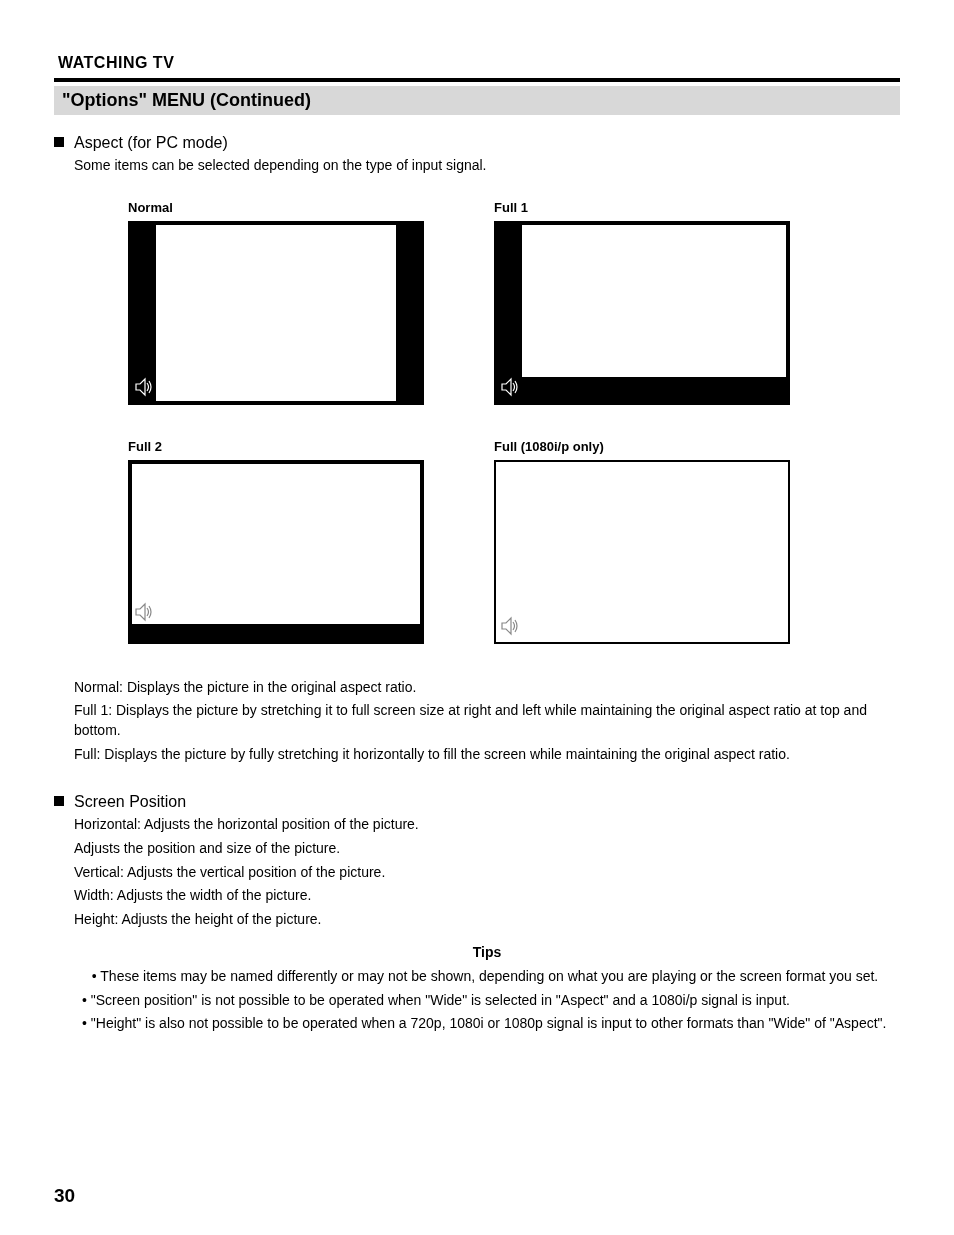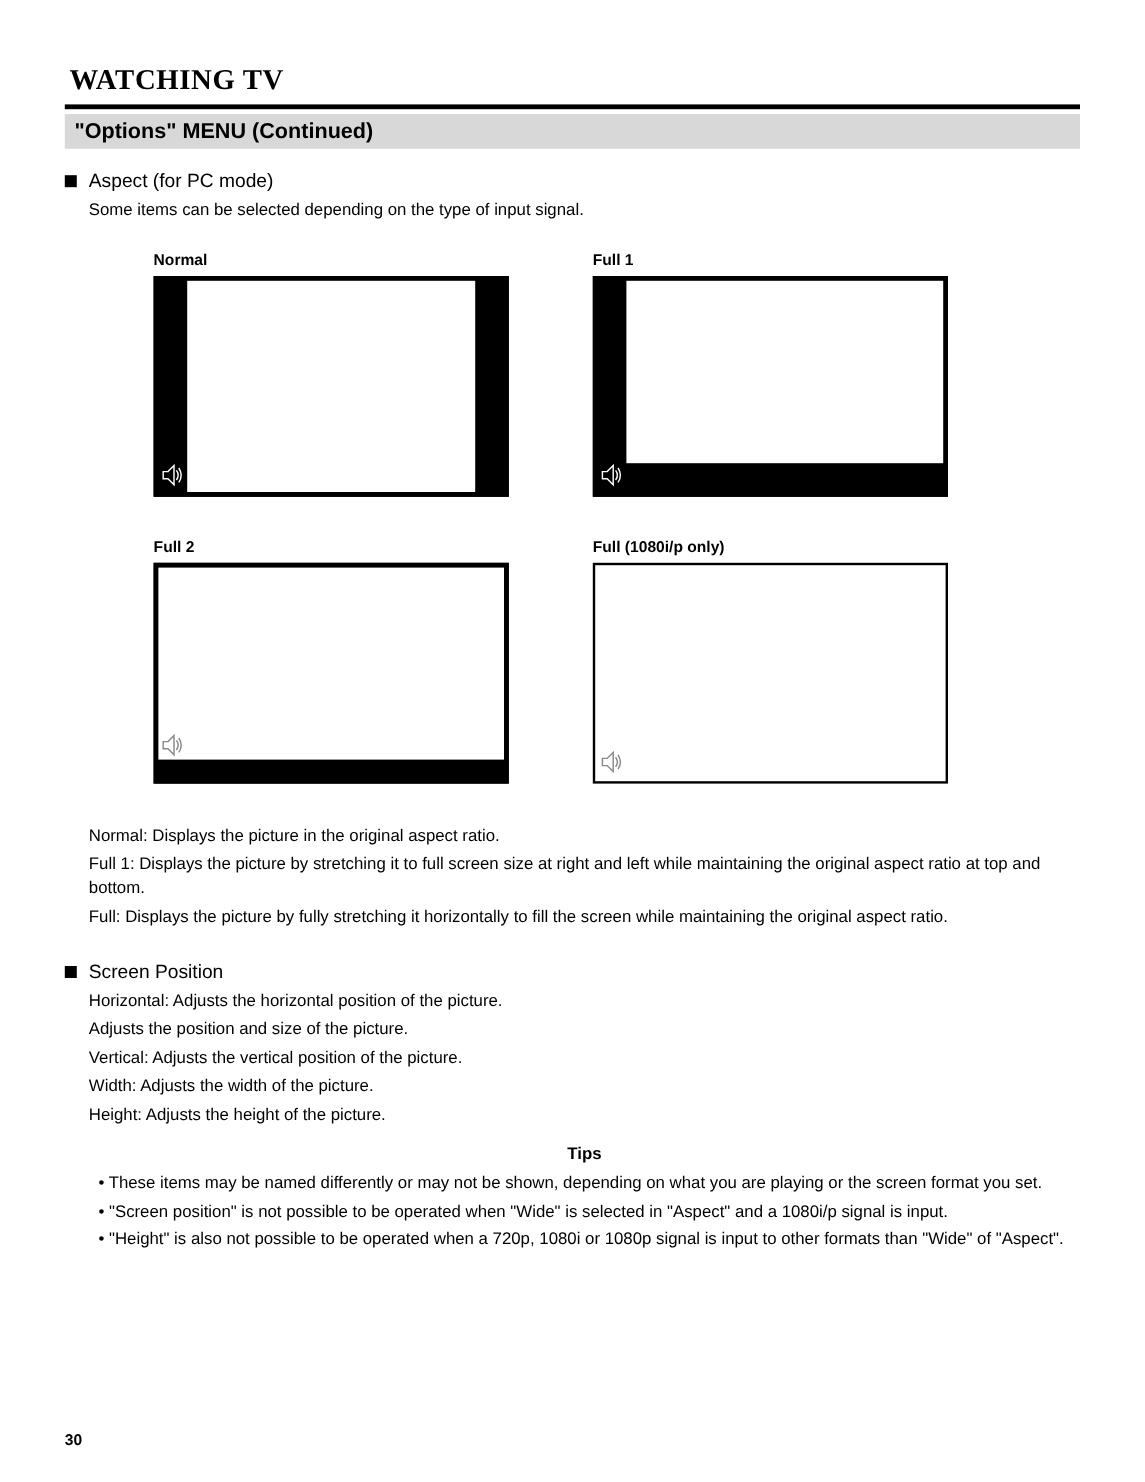--- a/index.html
+++ b/index.html
@@ -10,25 +10,24 @@
     color: #000;
   }
   .page {
     width: 954px;
     height: 1235px;
     box-sizing: border-box;
     padding: 54px 54px 40px 54px;
     position: relative;
   }
   .section-title {
-    font-size: 24px;
+    font-size: 16px;
     font-weight: bold;
     letter-spacing: 0.5px;
     margin: 0 0 4px 4px;
-    font-family: Liberation Serif, serif;
   }
   .hr-thick {
     border: none;
     border-top: 4px solid #000;
     margin: 6px 0 4px 0;
   }
   .subheader-bar {
     background: #d8d8d8;
     padding: 4px 8px;
     font-size: 18px;
@@ -89,21 +88,21 @@
     position: absolute;
     left: 4px;
     bottom: 6px;
   }
   .spk svg { display: block; }
   .footer {
     position: absolute;
     bottom: 28px;
     left: 54px;
     font-weight: bold;
-    font-size: 13px;
+    font-size: 19px;
   }
 </style>
 </head>
 <body>
 
 <div class="page">
 
   <h1 class="section-title">WATCHING TV</h1>
   <hr class="hr-thick">
   <div class="subheader-bar">"Options" MENU (Continued)</div>
@@ -193,21 +192,21 @@
         <div class="h3">Screen Position</div>
       </div>
     </div>
     <div class="body-text">Horizontal: Adjusts the horizontal position of the picture.</div>
     <div class="body-text">Adjusts the position and size of the picture.</div>
     <div class="body-text">Vertical: Adjusts the vertical position of the picture.</div>
     <div class="body-text">Width: Adjusts the width of the picture.</div>
     <div class="body-text">Height: Adjusts the height of the picture.</div>
 
     <div class="body-text" style="font-weight:bold;margin-top:14px;text-align:center;">Tips</div>
-    <div class="body-text" style="margin-left:28px;">
+    <div class="body-text" style="margin-left:16px;text-align:center;">
       • <span>These items may be named differently or may not be shown, depending on what you are playing or the screen format you set.</span>
     </div>
     <div class="body-text" style="margin-left:28px;">
       • <span>"Screen position" is not possible to be operated when "Wide" is selected in "Aspect" and a 1080i/p signal is input.</span>
     </div>
     <div class="body-text" style="margin-left:28px;">
       • <span>"Height" is also not possible to be operated when a 720p, 1080i or 1080p signal is input to other formats than "Wide" of "Aspect".</span>
     </div>
 
   </div>

